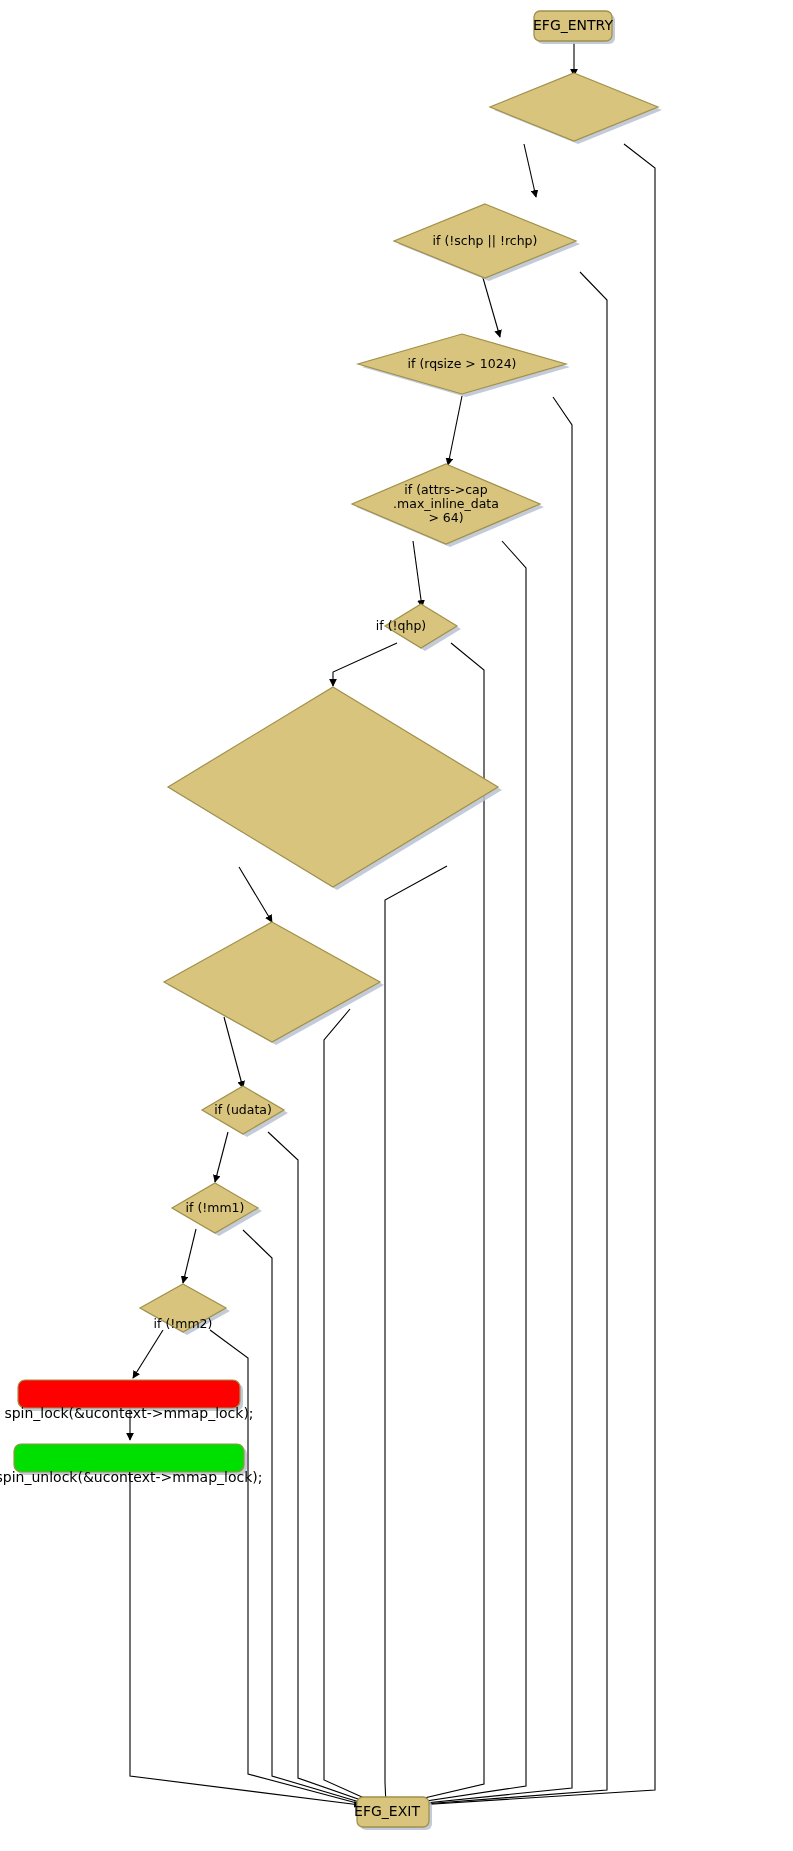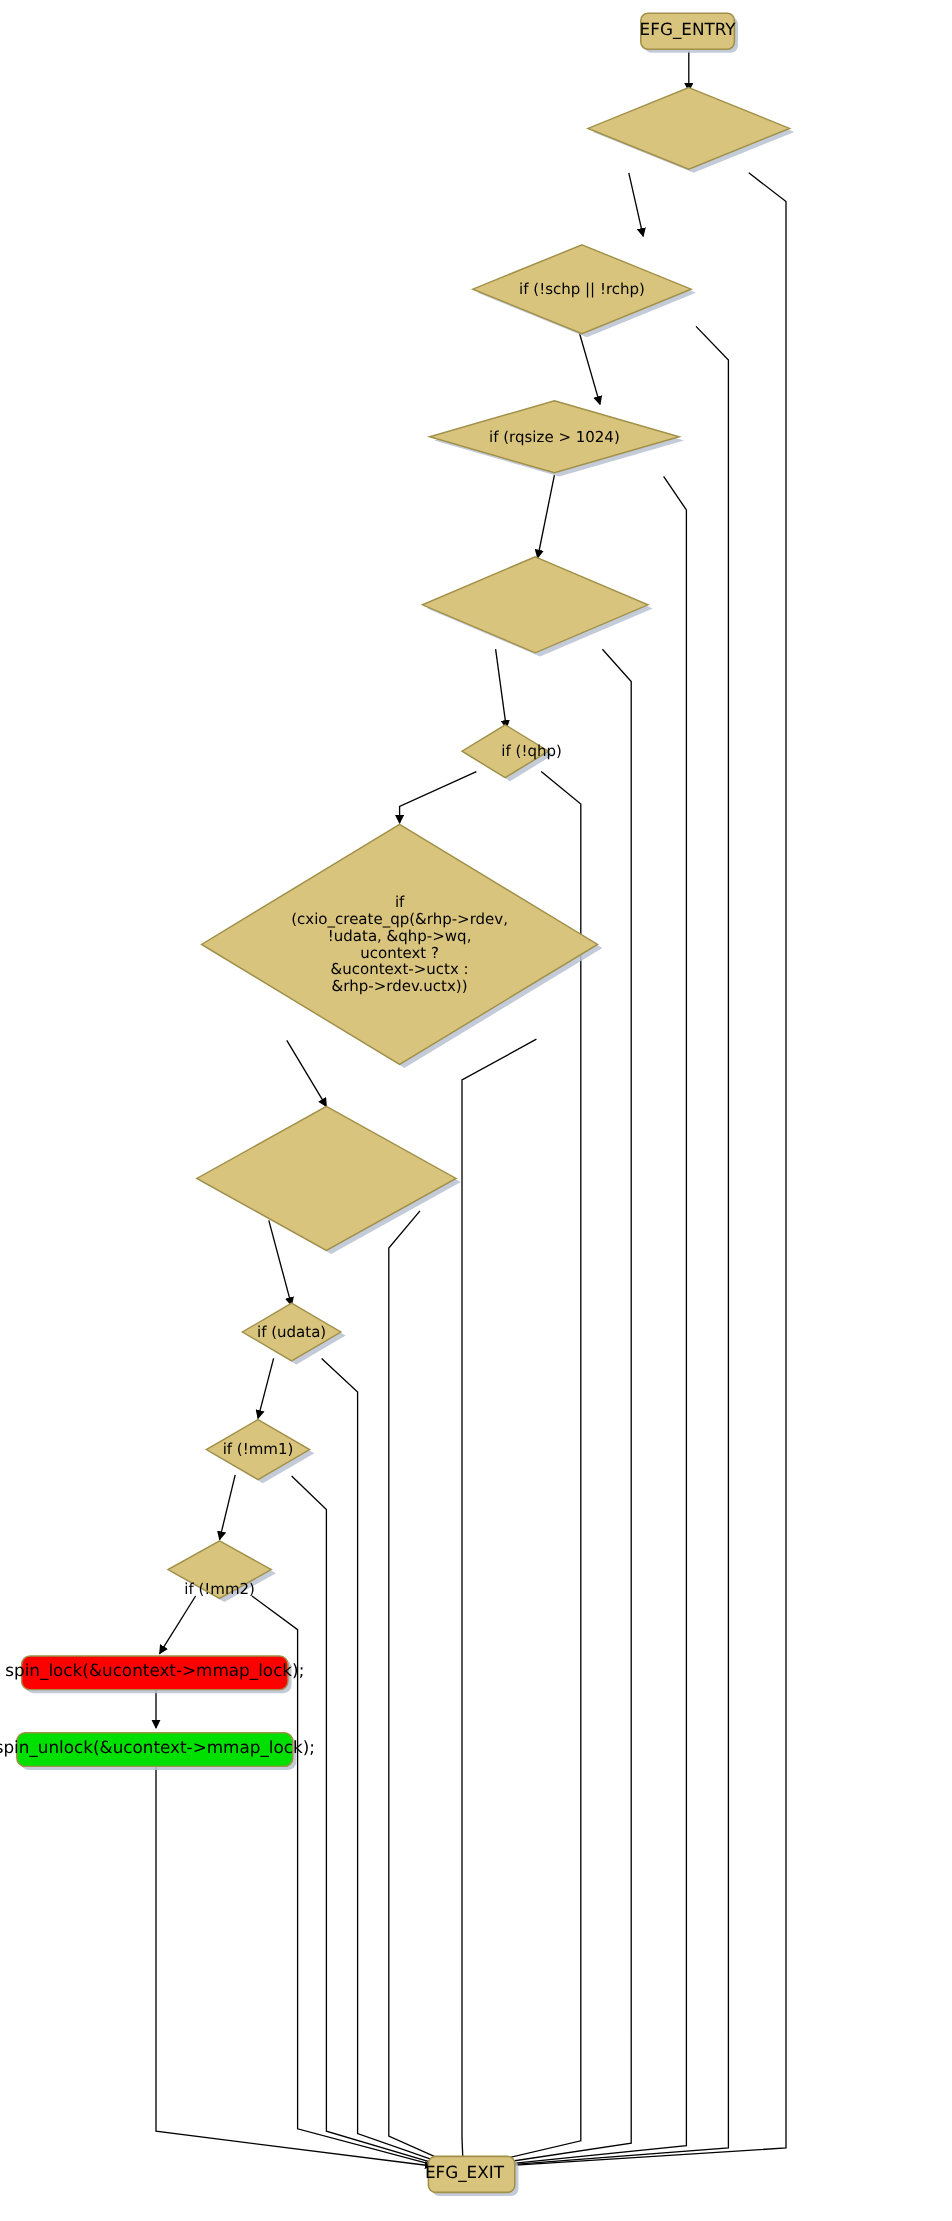--- a/index.html
+++ b/index.html
@@ -16,21 +16,21 @@
     position:absolute;
     display:flex;align-items:center;justify-content:center;
     text-align:center;
     color:#000000;
     white-space:pre;
     line-height:1.12;
     pointer-events:auto;
   }
   .node-diamond{font-size:12.5px;}
   .node-term{font-size:14px;}
-  .node-stmt{font-size:14px;}
+  .node-stmt{font-size:14px;margin-top:20px;}
 </style>
 </head>
 <body>
 
 <div id="canvas">
 
   <svg class="layer-svg" viewBox="0 0 793 1851">
     <defs>
       <marker id="arrow" viewBox="0 0 10 10" refX="9" refY="5" markerWidth="7" markerHeight="7" orient="auto-start-reverse">
         <path d="M 0 0 L 10 5 L 0 10 z" fill="#000"></path>
@@ -119,29 +119,26 @@
     </g>
   </svg>
 
   <div class="node node-term" style="left:534px;top:11px;width:78px;height:30px;">EFG_ENTRY</div>
 
 
   <div class="node node-diamond" style="left:394px;top:230px;width:182px;height:22px;">if (!schp || !rchp)</div>
 
   <div class="node node-diamond" style="left:358px;top:353px;width:208px;height:22px;">if (rqsize &gt; 1024)</div>
 
+  <div class="node node-diamond" style="left:352px;top:477px;width:188px;height:54px;">if (attrs-&gt;cap
+.max_inline_data
+&gt; 64)</div>
 
-  <div class="node node-diamond" style="left:407px;top:615px;width:72px;height:22px;">if (!qhp)</div>
+  <div class="node node-diamond" style="left:365px;top:615px;width:72px;height:22px;">if (!qhp)</div>
 
-  <div class="node node-diamond" style="left:173px;top:735px;width:320px;height:104px;">if
-(cxio_create_qp(&amp;rhp-&gt;rdev,
-!udata, &amp;qhp-&gt;wq,
-ucontext ?
-&amp;ucontext-&gt;uctx :
-&amp;rhp-&gt;rdev.uctx))</div>
 
 
   <div class="node node-diamond" style="left:202px;top:1099px;width:82px;height:22px;">if (udata)</div>
 
   <div class="node node-diamond" style="left:172px;top:1197px;width:86px;height:22px;">if (!mm1)</div>
 
   <div class="node node-diamond" style="left:140px;top:1313px;width:86px;height:22px;">if (!mm2)</div>
 
   <div class="node node-stmt" style="left:18px;top:1380px;width:222px;height:28px;">spin_lock(&amp;ucontext-&gt;mmap_lock);</div>
 

